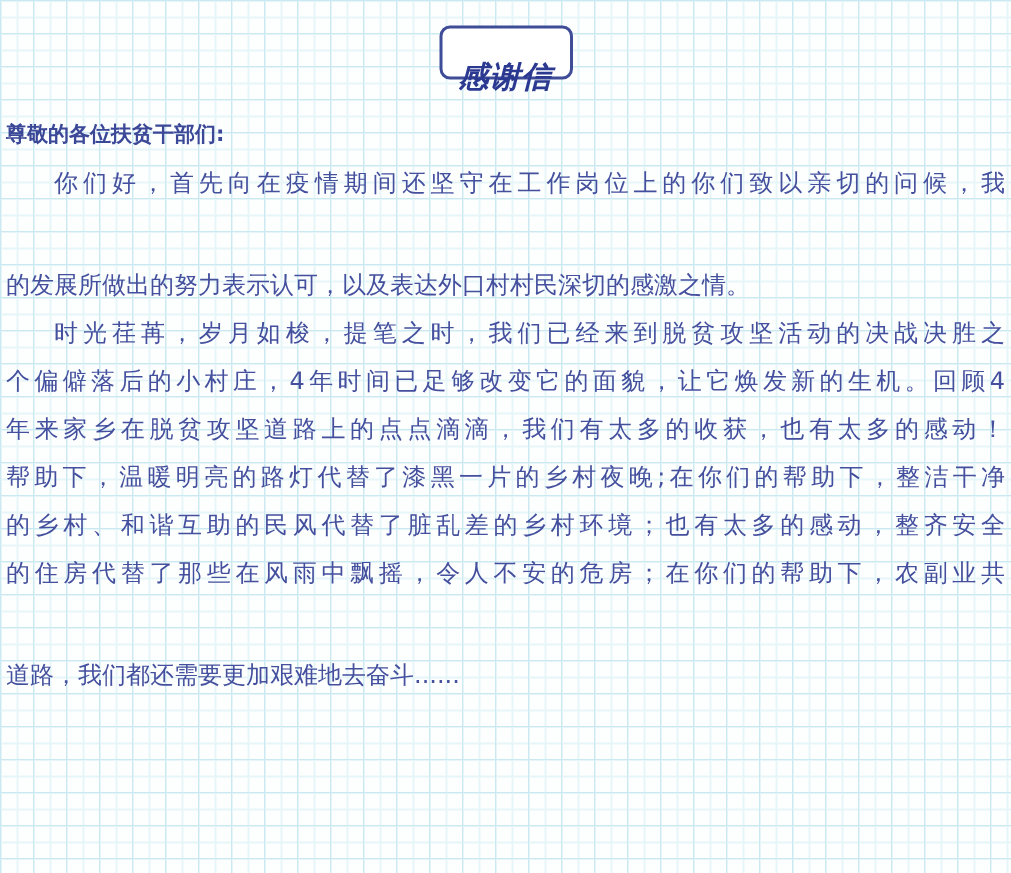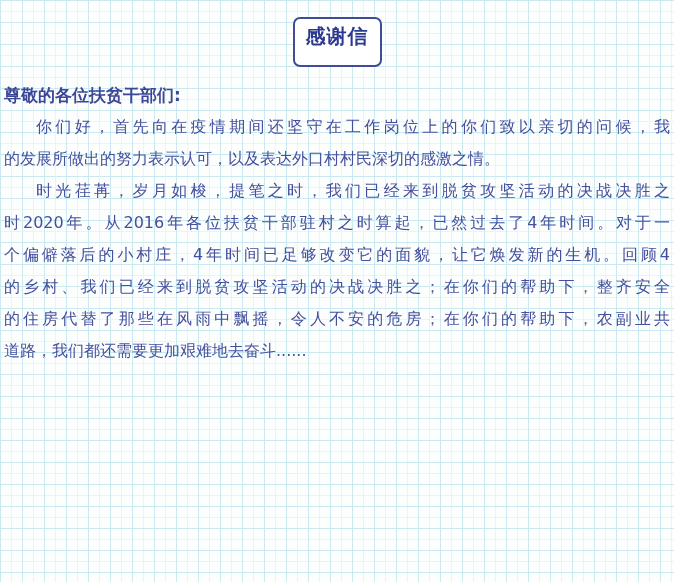--- a/index.html
+++ b/index.html
@@ -23,25 +23,26 @@
       linear-gradient(to bottom, #e6f5f8 1px, transparent 1px);
     background-size: 22px 22px, 22px 22px, 11px 11px, 11px 11px;
   }
   .title-row {
     padding-top: 17px;
     text-align: center;
   }
   .title-box {
     display: inline-block;
     box-sizing: border-box;
-    height: 50px;
-    padding: 4px 11px 0 11px;
+    height: 36px;
+    padding: 19px 11px 0 11px;
     background: #ffffff;
     border: 2px solid #3f4c97;
     border-radius: 7px;
+    font-style: italic;
   }
   .title-text {
     font-size: 20px;
     font-weight: bold;
     color: #2b3990;
     letter-spacing: 1px;
   }
   .letter {
     margin-top: 12px;
     padding: 0 4px;
@@ -54,23 +55,24 @@
     text-align: justify;
     text-align-last: justify;
     white-space: nowrap;
     overflow: hidden;
   }
   .line.indent {
     text-indent: 2em;
   }
   .line.para-end {
     text-align-last: left;
+    margin-top: 36px;
   }
   .salutation {
-    font-size: 17px;
+    font-size: 14px;
     line-height: 32px;
     height: 32px;
     font-weight: bold;
     color: #3b4797;
     text-align: left;
   }
 </style>
 </head>
 <body>
 
@@ -82,20 +84,21 @@
     </div>
   </div>
 
   <div class="letter">
     <div class="salutation">尊敬的各位扶贫干部们:</div>
 
     <div class="line indent">你们好，首先向在疫情期间还坚守在工作岗位上的你们致以亲切的问候，我</div>
     <div class="line para-end">的发展所做出的努力表示认可，以及表达外口村村民深切的感激之情。</div>
 
     <div class="line indent">时光荏苒，岁月如梭，提笔之时，我们已经来到脱贫攻坚活动的决战决胜之</div>
-    <div class="line">时2020年。从2016年各位扶贫干部驻村之时算起，已然过去了4年时间。对于一</div>
     <div class="line">个偏僻落后的小村庄，4年时间已足够改变它的面貌，让它焕发新的生机。回顾4</div>
-    <div class="line">的乡村、我们已经来到脱贫攻坚活动的决战决胜之；在你们的帮助下，整齐安全</div>
+    <div class="line">年来家乡在脱贫攻坚道路上的点点滴滴，我们有太多的收获，也有太多的感动！</div>
+    <div class="line">帮助下，温暖明亮的路灯代替了漆黑一片的乡村夜晚;在你们的帮助下，整洁干净</div>
+    <div class="line">的乡村、和谐互助的民风代替了脏乱差的乡村环境；也有太多的感动，整齐安全</div>
     <div class="line">的住房代替了那些在风雨中飘摇，令人不安的危房；在你们的帮助下，农副业共</div>
     <div class="line para-end">道路，我们都还需要更加艰难地去奋斗......</div>
   </div>
 
 </div>
 
 </body></html>

